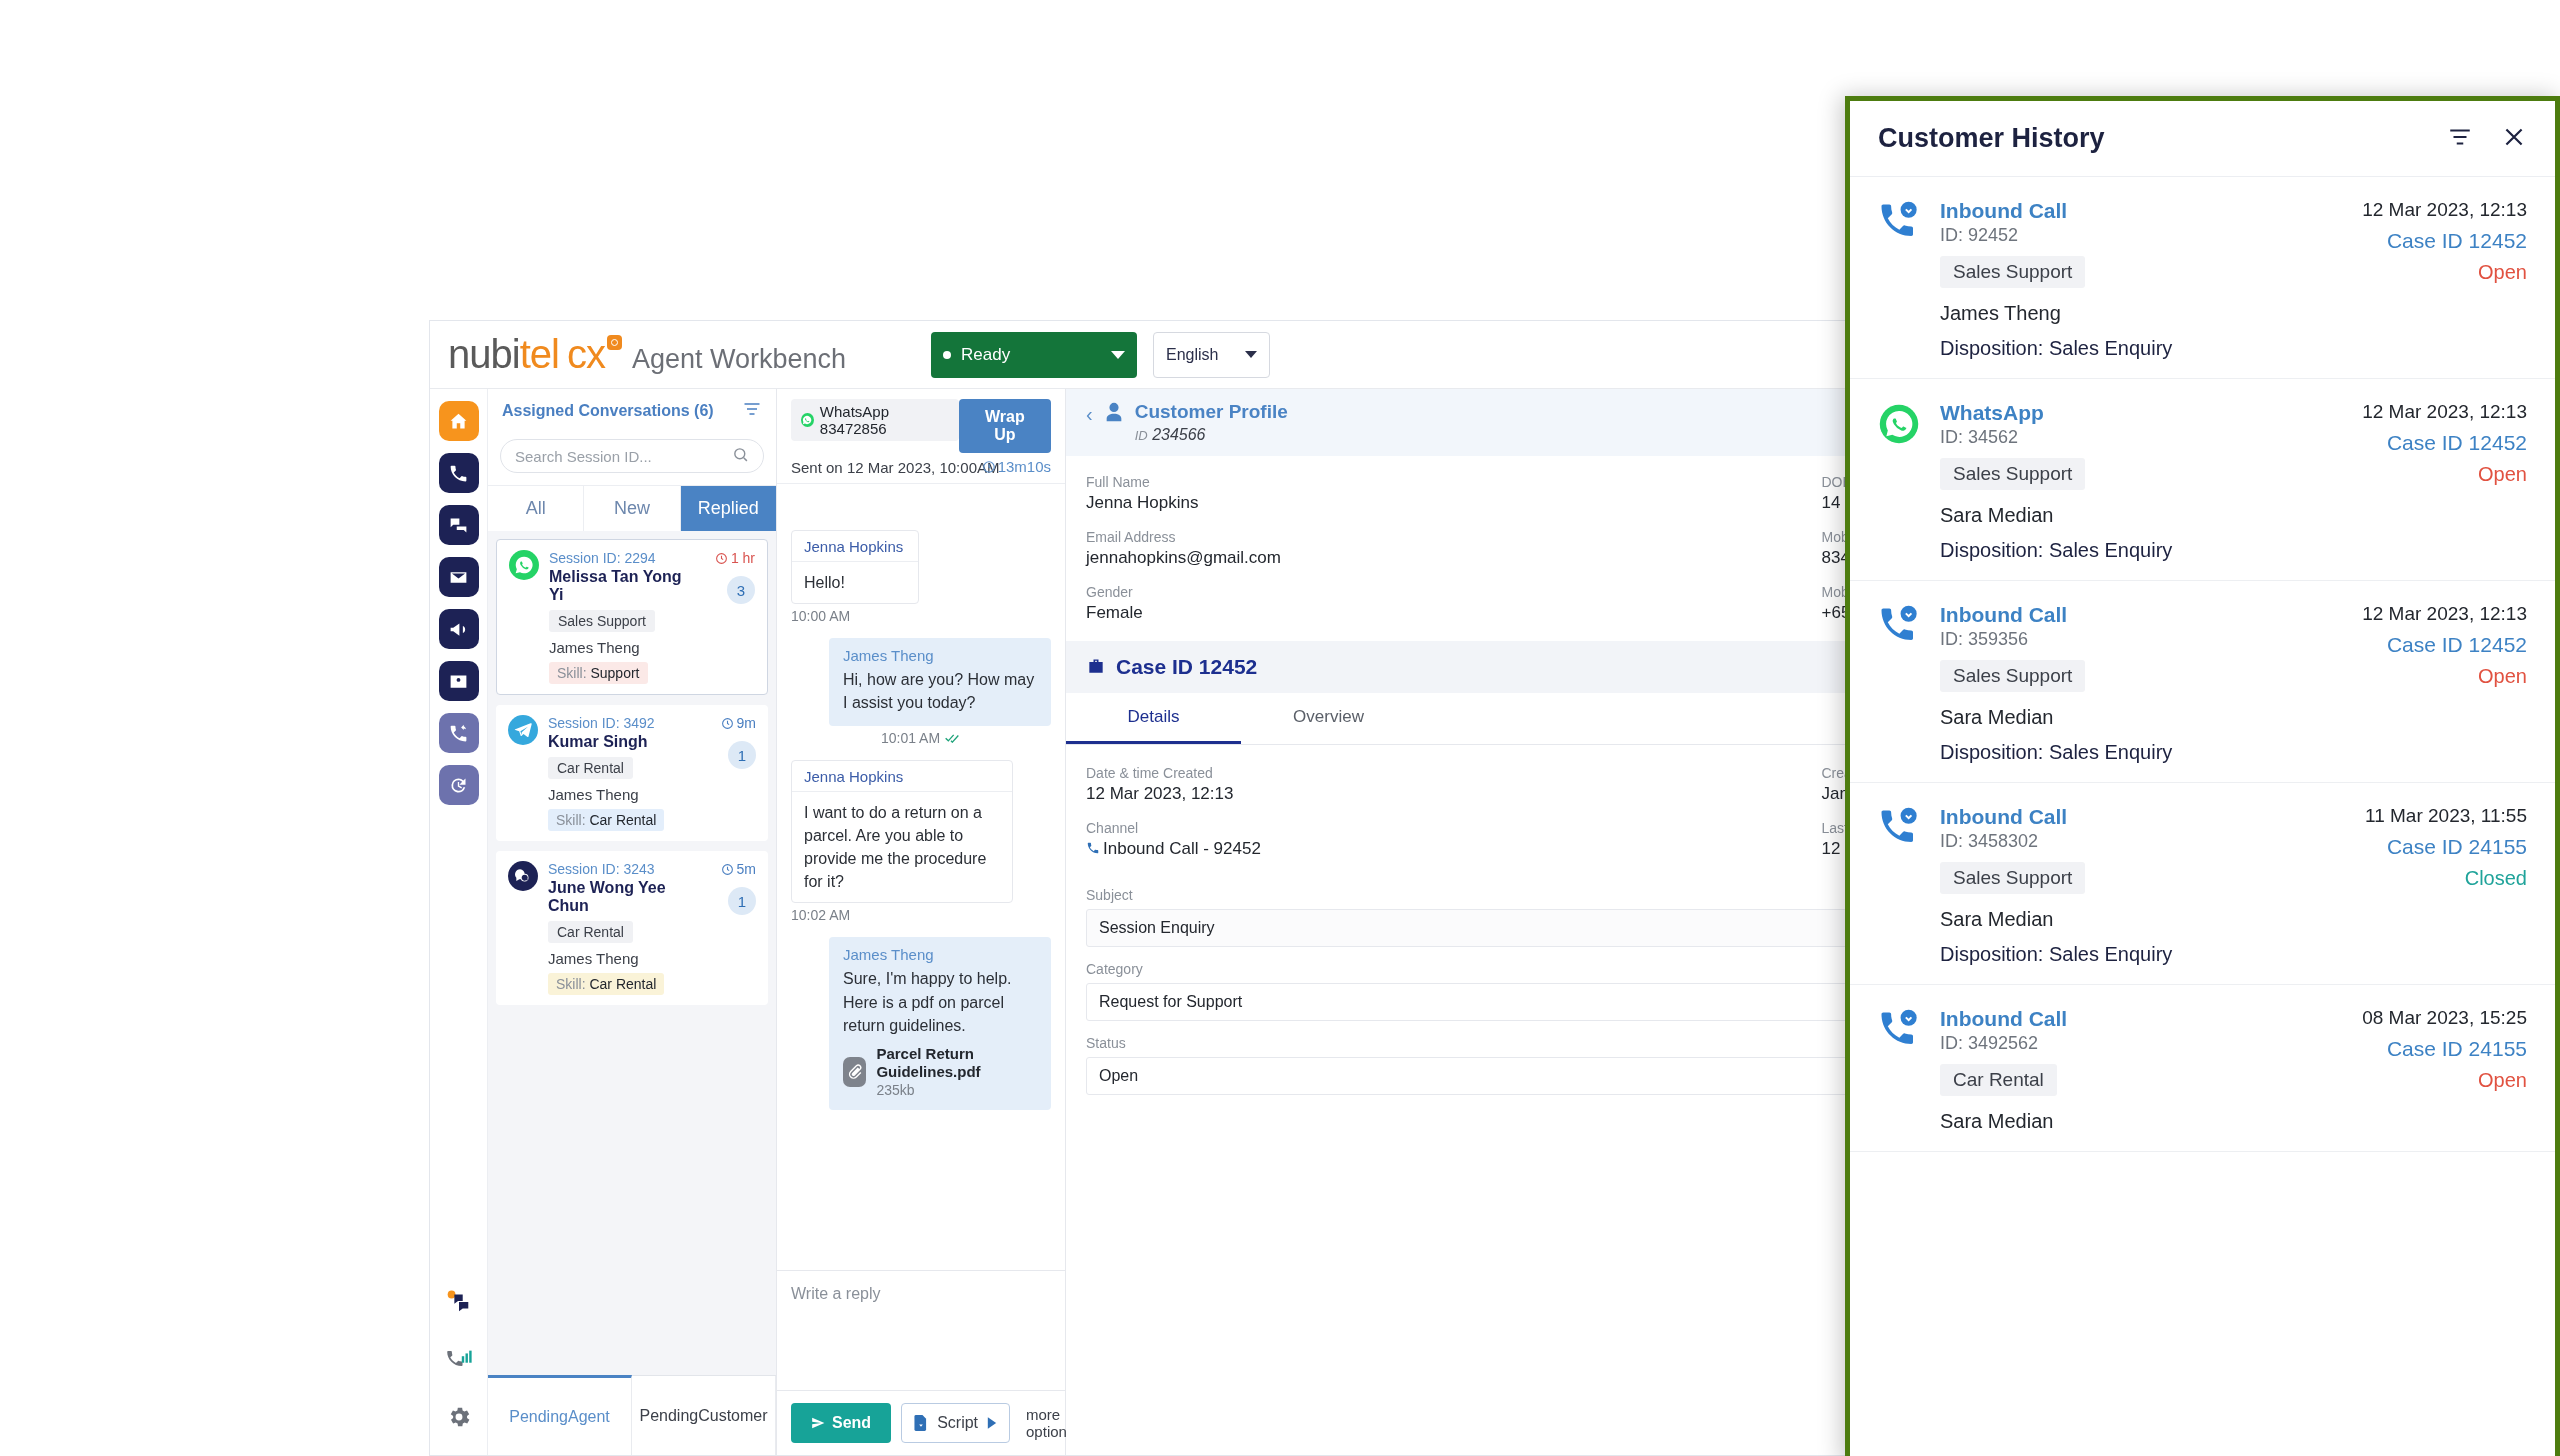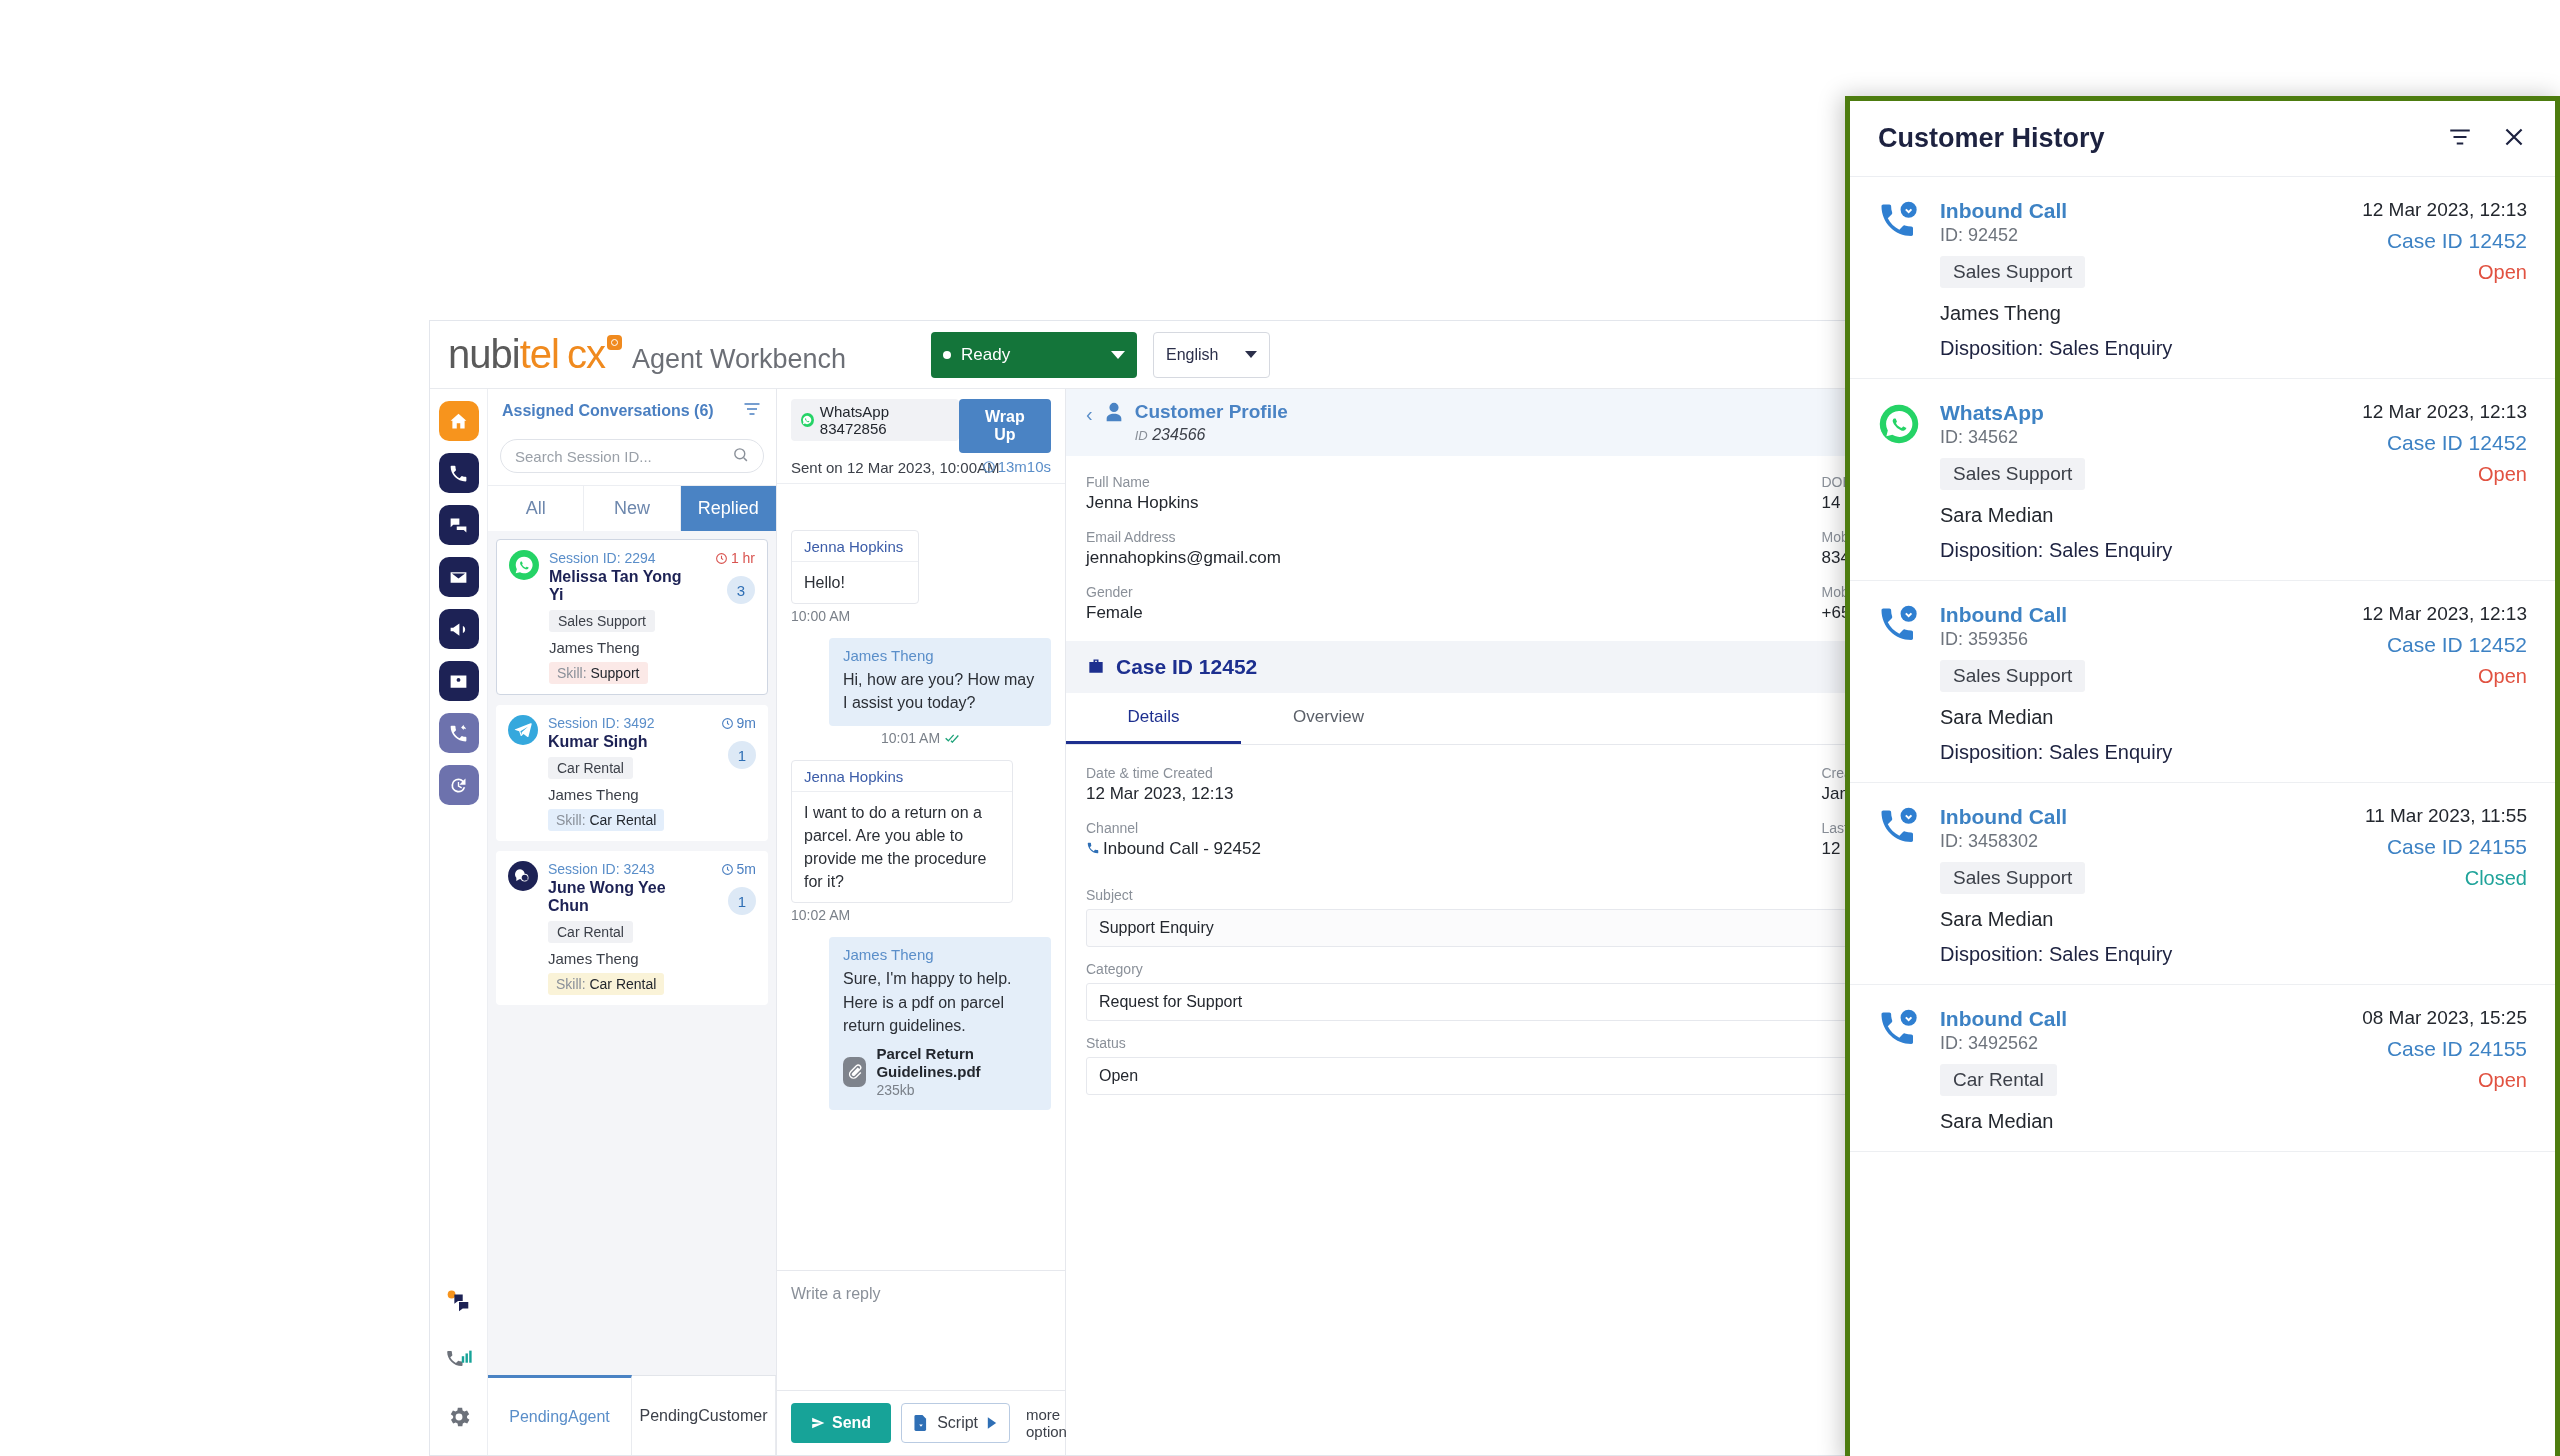--- a/index.html
+++ b/index.html
@@ -633,21 +633,21 @@
           </div>
           <div class="fld">
               <div class="k">Last Updated</div>
               <div class="v">12 Mar 2023, 12:13</div>
             </div>
         </div>
 
         <div class="form">
           <div class="k">Subject</div>
           <div class="inp">
-              <span>Support Enquiry</span>
+              <span>Session Enquiry</span>
             </div>
 
           <div class="k">Category</div>
           <div class="inp sel-inp">
             <span>Request for Support</span>
             <span class="caret-d"></span>
           </div>
 
           <div class="k">Status</div>
           <div class="inp sel-inp">

